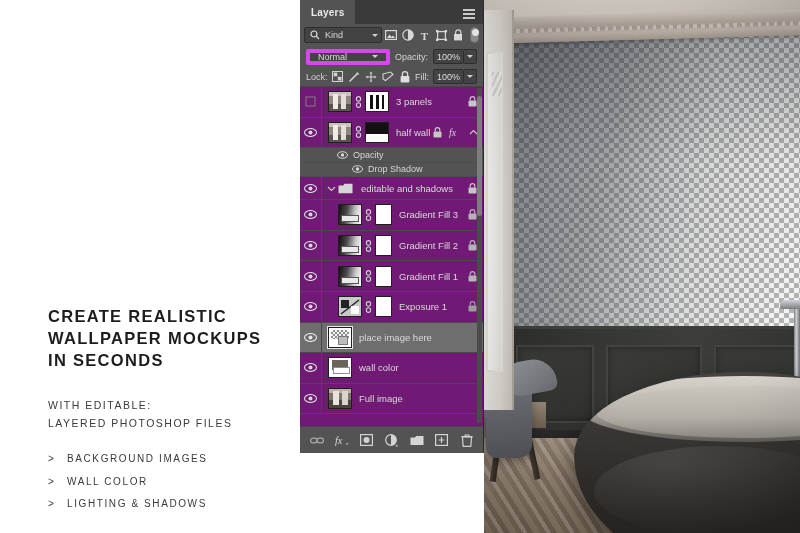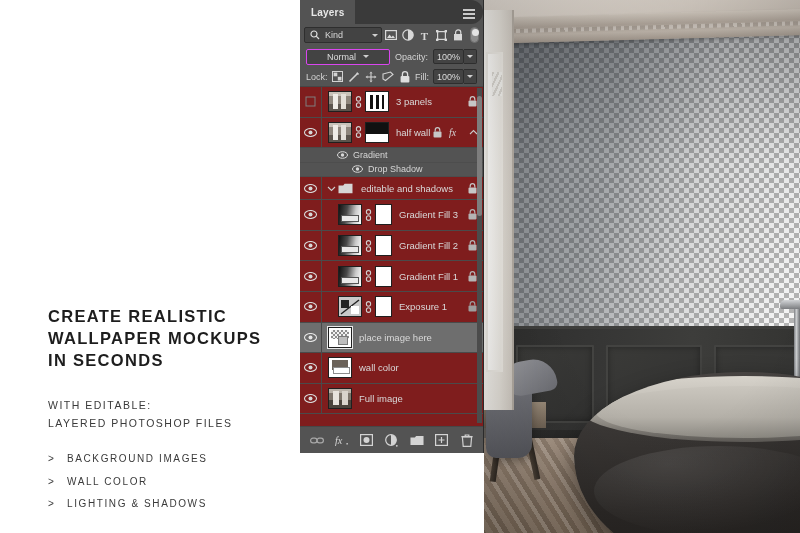--- a/index.html
+++ b/index.html
@@ -243,21 +243,20 @@
     color: #d6d6d6;
     border-right: 1px solid #2b2b2b;
     z-index: 5;
   }
   
   #ps-tabbar {
     height: 24px;
     background: #3a3a3a;
     display: flex; align-items: stretch;
     position: relative;
-    border-radius: 12px;
   }
   #ps-tab {
     background: #535353;
     padding: 0 11px;
     display: flex; align-items: center;
     font-size: 10px; font-weight: bold; color: #e8e8e8;
     letter-spacing: .2px;
   }
   #ps-menu-icon {
     position: absolute; right: 8px; top: 9px;
@@ -288,22 +287,22 @@
   #ps-pixeltoggle::after {
     content: ""; position: absolute; left: 1px; top: 1px; width: 7px; height: 7px;
     border-radius: 50%; background: #e3e3e3;
   }
   
   #ps-blendrow {
     height: 21px; display: flex; align-items: center; padding: 0 6px; gap: 5px;
   }
   #ps-blend {
     width: 93px; height: 16px; background: #434343;
-    border: 1px solid #d946ef; border-radius: 2px;
-    display: flex; align-items: center; padding: 0 20px;
+    border: 4px solid #d946ef; border-radius: 2px;
+    display: flex; align-items: center; padding: 0 8px;
     font-size: 9px; color: #dcdcdc;
   }
   .caret {
     width: 0; height: 0; margin-left: auto;
     border-left: 3px solid transparent; border-right: 3px solid transparent;
     border-top: 3.5px solid #cfcfcf;
   }
   .num-field {
     width: 31px; height: 15px; background: #434343;
     border: 1px solid #2e2e2e; border-radius: 2px;
@@ -317,21 +316,21 @@
   }
   .lbl { font-size: 9px; color: #d3d3d3; white-space: nowrap; }
   
   #ps-lockrow {
     height: 20px; display: flex; align-items: center; padding: 0 6px; gap: 3px;
     border-bottom: 1px solid #464646;
   }
   
   #ps-list {
     position: absolute; left: 0; right: 0; top: 87px; bottom: 27px;
-    background: #7f1d1d; overflow: hidden;
+    background: #701a75; overflow: hidden;
   }
   .layer-row {
     display: flex; align-items: center;
     height: 30.6px;
     border-bottom: 1px solid #4a4a4a;
     position: relative;
     padding-right: 4px;
   }
   .layer-row.selected { background: #6e6e6e; }
   .eye-cell {
@@ -705,21 +704,21 @@
       </div>
     </div>
 
     <div class="fx-row indent-1">
       <span class="fx-eye">
         <svg width="11" height="8" viewBox="0 0 11 8">
             <ellipse cx="5.5" cy="4" rx="5" ry="3.3" fill="none" stroke="#d8d8d8" stroke-width="1"></ellipse>
             <circle cx="5.5" cy="4" r="1.7" fill="#d8d8d8"></circle>
           </svg>
       </span>
-      <span class="fx-label">Gradient</span>
+      <span class="fx-label">Opacity</span>
     </div>
 
     <div class="fx-row indent-2">
       <span class="fx-eye">
         <svg width="11" height="8" viewBox="0 0 11 8">
             <ellipse cx="5.5" cy="4" rx="5" ry="3.3" fill="none" stroke="#d8d8d8" stroke-width="1"></ellipse>
             <circle cx="5.5" cy="4" r="1.7" fill="#d8d8d8"></circle>
           </svg>
       </span>
       <span class="fx-label">Drop Shadow</span>

